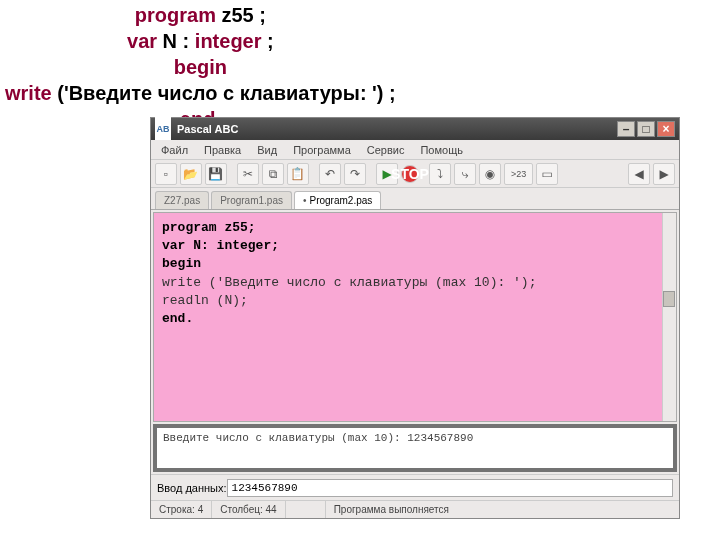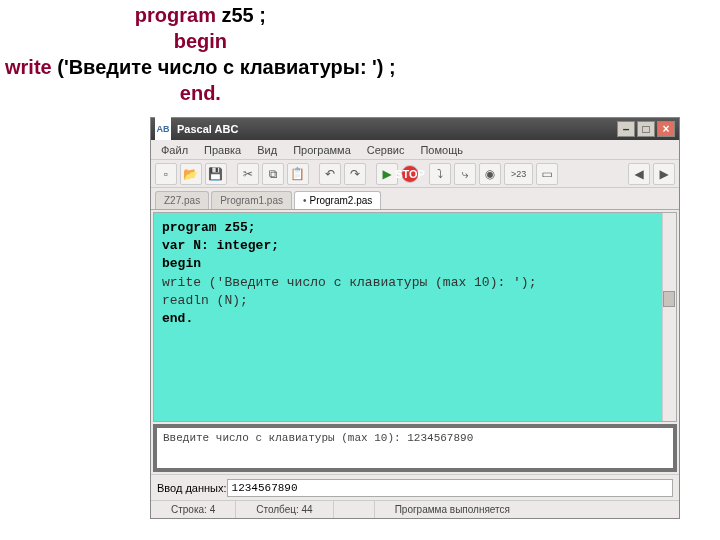--- a/index.html
+++ b/index.html
@@ -95,21 +95,21 @@
     display: flex; align-items: center; justify-content: center;
     font-size: 12px;
     color: #555;
     border-radius: 2px;
   }
   .tbtn.stop {
     background: #d33;
     color: #fff;
     border-radius: 50%;
     width: 18px; height: 18px;
-    font-size: 11px;
+    font-size: 14px;
     font-weight: bold;
   }
   .tbtn.run { color: #2a8a2a; }
   .tsep { width: 4px; }
   .toolbar .grow { flex: 1; }
   .tabbar {
     height: 22px;
     background: #ece9e8;
     display: flex;
     align-items: flex-end;
@@ -131,21 +131,21 @@
     color: #000;
     position: relative;
   }
   .tab.active::before {
     content: "•";
     margin-right: 3px;
     color: #555;
   }
   .editor {
     flex: 1;
-    background: #5eead4;
+    background: #f9a8d4;
     border: 1px solid #aaa;
     margin: 2px;
     padding: 6px 8px;
     font-family: "Courier New", monospace;
     font-size: 13px;
     color: #333;
     line-height: 1.4;
     overflow: hidden;
     white-space: pre;
     position: relative;
@@ -185,21 +185,21 @@
   .statusbar {
     height: 18px;
     background: #ece9e8;
     border-top: 1px solid #ccc;
     display: flex;
     align-items: center;
     font-size: 10px;
     color: #444;
   }
   .statusbar .cell {
-    padding: 0 20px;
+    padding: 0 8px;
     border-right: 1px solid #ccc;
     height: 100%;
     display: flex;
     align-items: center;
   }
   .scroll-track {
     position: absolute;
     right: 0; top: 0; bottom: 0;
     width: 14px;
     background: #ece9e8;
@@ -211,20 +211,21 @@
     width: 12px; height: 16px;
     background: #c8c4bd;
     border: 1px solid #999;
   }
 </style>
 </head>
 <body>
 
 <div class="code-display">
   <div><span class="kw">program</span><span class="black"> z55 ;</span></div>
+  <div><span class="kw">var</span><span class="black"> N : </span><span class="kw">integer</span><span class="black"> ;</span></div>
   <div><span class="kw">begin</span></div>
   <div><span class="kw">write</span><span class="black"> ('Введите число с клавиатуры: ') ;</span></div>
   <div><span class="kw">end.</span></div>
 </div>
 
 <div class="ide-window">
 
   <div class="titlebar">
     <div class="app-icon">AB</div>
     <span>Pascal ABC</span>

